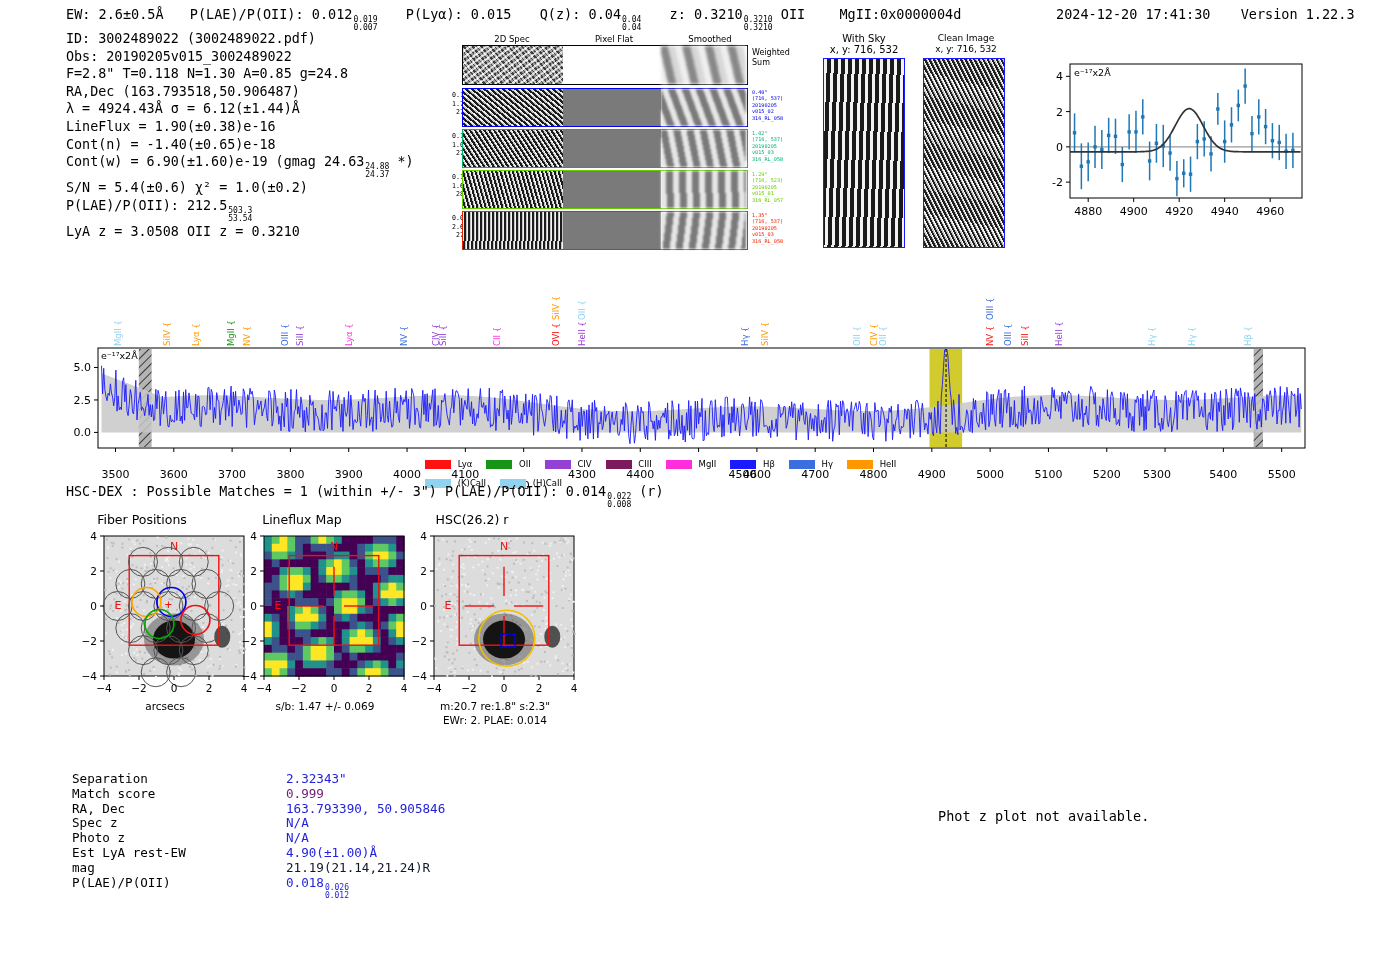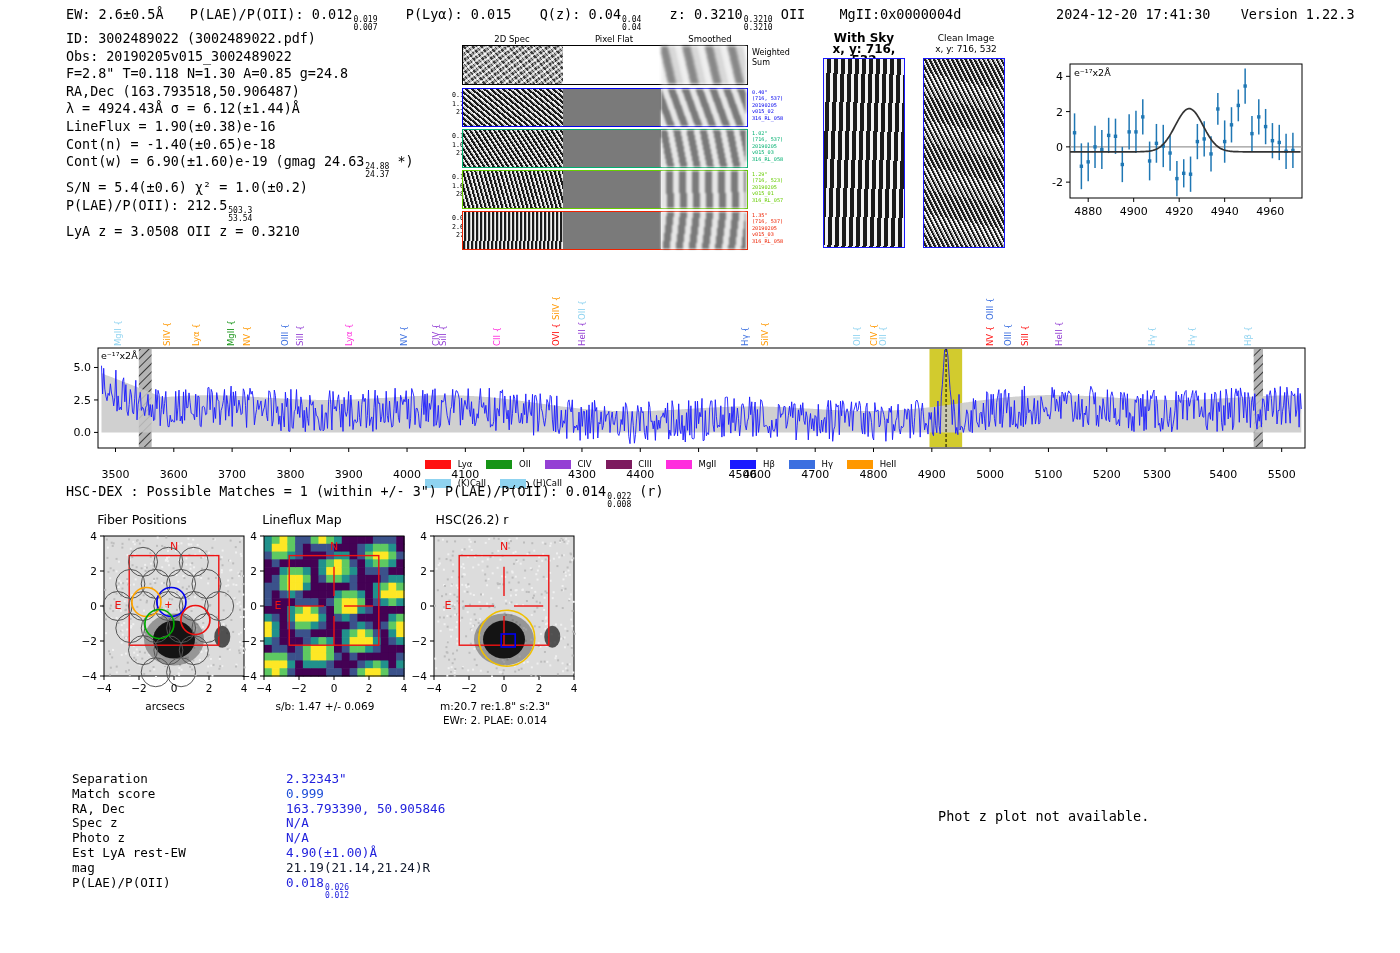--- a/index.html
+++ b/index.html
@@ -184,21 +184,21 @@
         <div>1.35"</div>
         <div>(716, 537)</div>
         <div>20190205</div>
         <div>v015_03</div>
         <div>316_RL_058</div>
       </div>
     </div>
 </div>
 
 <div class="abs" style="top:33px;left:820px;width:190px;height:215px;">
-  <div class="abs sans" style="left:0;top:0;width:88px;text-align:center;font-size:12px;line-height:11px;font-weight:bold;">
+  <div class="abs sans" style="left:0;top:0;width:88px;text-align:center;font-size:10px;line-height:11px;">
     <div>With Sky</div>
       <div>x, y: 716, 532</div>
   </div>
   <div class="abs" style="left:3px;top:25px;width:82px;height:190px;border:1.6px solid #1a1aff;box-sizing:border-box;
       background-color:#7d7d7d;
       background-image:repeating-linear-gradient(92deg,#f2f2f2 0 3px,#1a1a1a 3px 7px);"></div>
 
   <div class="abs sans" style="left:100px;top:0;width:92px;text-align:center;font-size:9px;line-height:11px;">
     <div>Clean Image</div>
       <div>x, y: 716, 532</div>
@@ -1709,21 +1709,21 @@
   </div>
 
 <table class="abs mono" id="tbl" cellspacing="0" cellpadding="0">
   <tbody id="tbl-body">
       <tr>
         <td class="k">Separation</td>
         <td class="v" style="color: rgb(34, 34, 221);">2.32343"</td>
       </tr>
       <tr>
         <td class="k">Match score</td>
-        <td class="v" style="color: #1d4ed8;">0.999</td>
+        <td class="v" style="color: #701a75;">0.999</td>
       </tr>
       <tr>
         <td class="k">RA, Dec</td>
         <td class="v" style="color: rgb(34, 34, 221);">163.793390, 50.905846</td>
       </tr>
       <tr>
         <td class="k">Spec z</td>
         <td class="v" style="color: rgb(34, 34, 221);">N/A</td>
       </tr>
       <tr>

